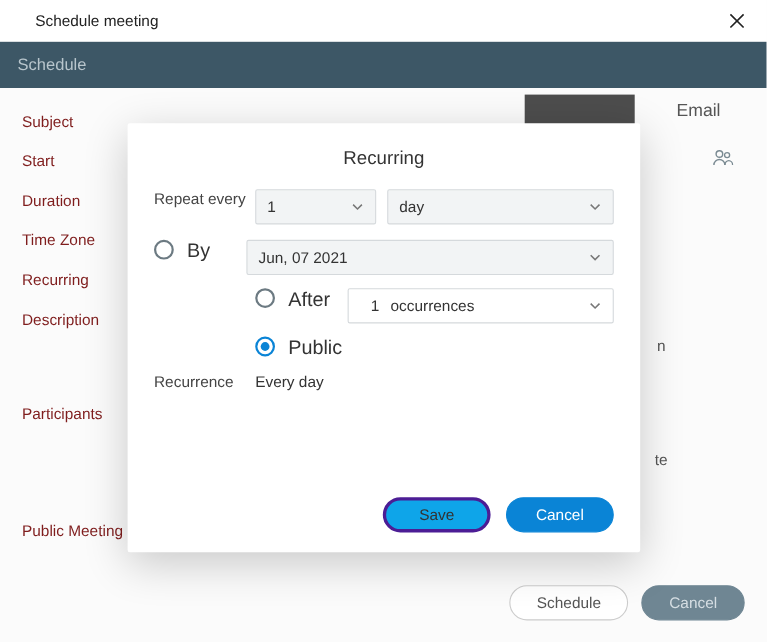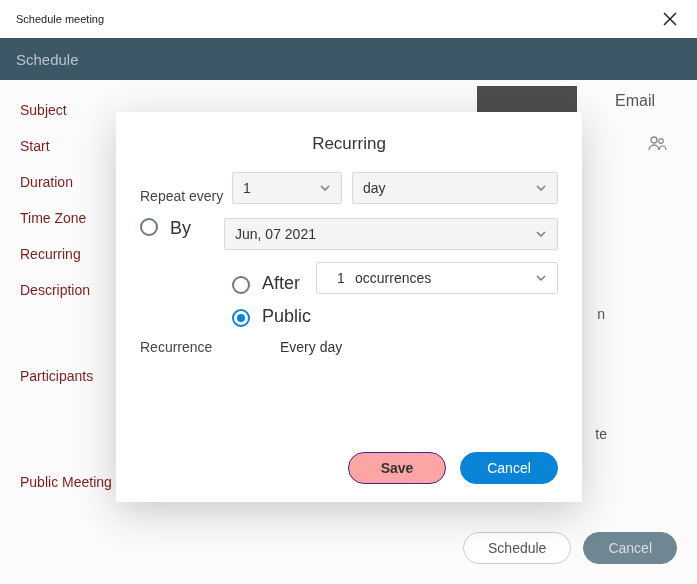--- a/index.html
+++ b/index.html
@@ -1,19 +1,19 @@
 <!DOCTYPE html>
 <html><head>
 <meta charset="utf-8">
 <style>
   * { box-sizing: border-box; margin: 0; padding: 0; font-family: -apple-system, "Segoe UI", Arial, sans-serif; }
   body { width: 697px; height: 584px; background: #fff; overflow: hidden; position: relative; }
 
   .window-header { height: 38px; display: flex; align-items: center; justify-content: space-between; padding: 0 16px; background: #fff; }
-  .window-title { font-size: 11px; color: #222; }
+  .window-title { font-size: 14px; color: #222; margin-left: 16px; }
   .close-x svg { width: 14px; height: 14px; display: block; }
   .close-x { cursor: pointer; padding: 4px; }
 
   .toolbar { height: 42px; background: #3d5766; display: flex; align-items: center; padding: 0 16px; }
   .toolbar-title { color: #b8c5cc; font-size: 15px; }
 
   .form-area { position: relative; padding: 22px 20px; background: #fbfbfb; height: calc(100% - 80px); }
   .form-row { display: flex; align-items: center; margin-bottom: 20px; }
   .form-label { width: 100px; color: #7f1d1d; font-size: 14px; }
 
@@ -22,44 +22,44 @@
 
   .people-icon { position: absolute; top: 54px; right: 30px; color:#7a8a92; }
 
   .bottom-buttons { position: absolute; bottom: 20px; right: 20px; display:flex; gap:12px; }
   .btn { border-radius: 18px; height: 32px; padding: 0 24px; font-size: 14px; display:flex; align-items:center; justify-content:center; border:1px solid #ccc; background:#fff; cursor:pointer; }
   .btn.muted { background:#6f8693; border-color:#6f8693; color:#d6dee3; }
 
   
   .modal { position: absolute; top: 112px; left: 116px; width: 466px; height: 390px; background:#fff; box-shadow: 0 10px 40px rgba(0,0,0,.2); border-radius:2px; padding: 22px 24px 18px; }
   .modal-title { text-align:center; font-size: 17px; color:#333; margin-bottom: 18px; }
-  .mrow { display:flex; align-items:flex-end; margin-bottom: 14px; }
+  .mrow { display:flex; align-items:flex-start; margin-bottom: 14px; }
   .mlabel { width: 92px; color:#444; font-size:14px; }
   .select { height: 32px; border:1px solid #d5d9dc; background:#f2f4f5; border-radius:2px; display:flex; align-items:center; padding: 0 10px; font-size:14px; color:#333; position:relative; }
   .select.small { width: 110px; margin-right: 10px; }
   .select.wide { flex:1; }
   .select.white { background:#fff; }
   .chevron { position:absolute; right:10px; top:50%; transform:translateY(-50%); }
   .chevron svg { width:12px; height:12px; display:block; }
 
   .radio { width:18px; height:18px; border:2px solid #6c7a82; border-radius:50%; display:inline-block; position:relative; margin-right:12px; flex-shrink:0; }
   .radio.checked::after { content:""; position:absolute; top:3px; left:3px; width:8px; height:8px; background:#0a84d6; border-radius:50%; }
   .radio.checked { border-color:#0a84d6; }
   .radio-label { font-size:18px; color:#333; width:54px; }
 
   .end-block .mrow { margin-bottom: 12px; }
   .occ-input { width:28px; text-align:center; }
 
-  .recurrence-row { display:flex; margin-top: 4px; gap: 48px; }
+  .recurrence-row { display:flex; margin-top: 4px; }
   .recurrence-row .mlabel { width:92px; }
   .recurrence-val { font-size:14px; color:#333; }
 
   .modal-buttons { position:absolute; bottom:18px; right:24px; display:flex; gap:14px; }
   .mbtn { border-radius:17px; height:32px; width:98px; font-size:14px; display:flex; align-items:center; justify-content:center; cursor:pointer; }
-  .mbtn.save { background:#fca5a5; border:1px solid #4c1d95; color:#333;font-weight:bold; }
+  .mbtn.save { background:#0ea5e9; border:3px solid #4c1d95; color:#333; }
   .mbtn.cancel { background:#0a84d6; border:1px solid #0a84d6; color:#fff; }
 
   .mrow.first-end { align-items:flex-start; }
   .mrow.first-end .mlabel { padding-top:6px; }
 
   .faded-text { position:absolute; font-size:14px; color:#555; }
 </style>
 </head>
 <body>
 
@@ -109,21 +109,21 @@
   <div style="height:50px"></div>
   <div class="form-row">
       <div class="form-label">Participants</div>
     </div>
   <div style="height:70px"></div>
   <div class="form-row">
       <div class="form-label">Public Meeting</div>
     </div>
 
   <div class="faded-text" style="top:226px; right:92px;">n</div>
-  <div class="faded-text" style="top:346px; right:90px;">te</div>
+  <div class="faded-text" style="top:330px; right:90px;">te</div>
 
   <div class="bottom-buttons">
     <div class="btn" style="color:#555;">Schedule</div>
     <div class="btn muted">Cancel</div>
   </div>
 </div>
 
 <div class="modal">
   <div class="modal-title">Recurring</div>
 

